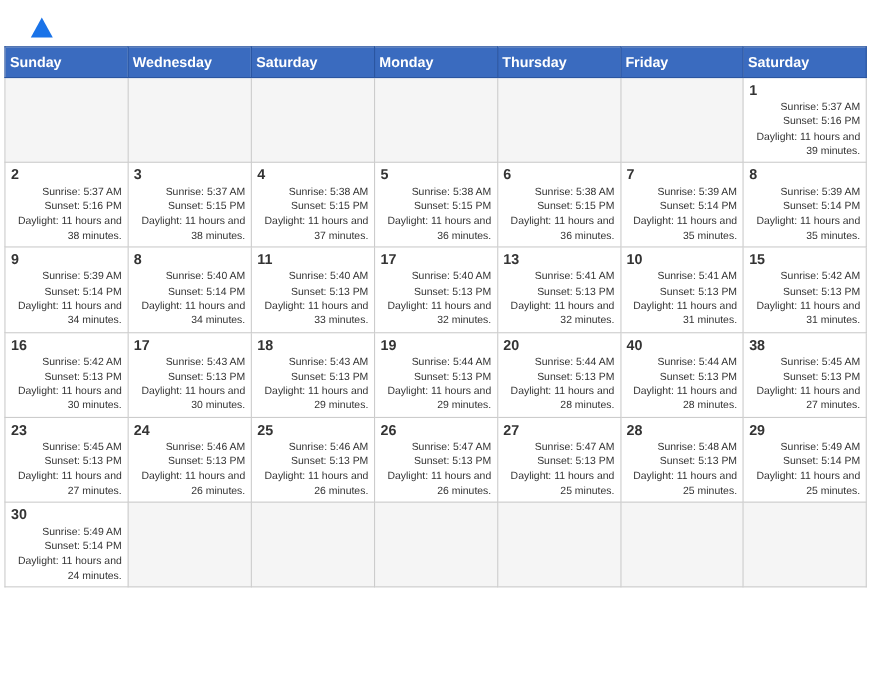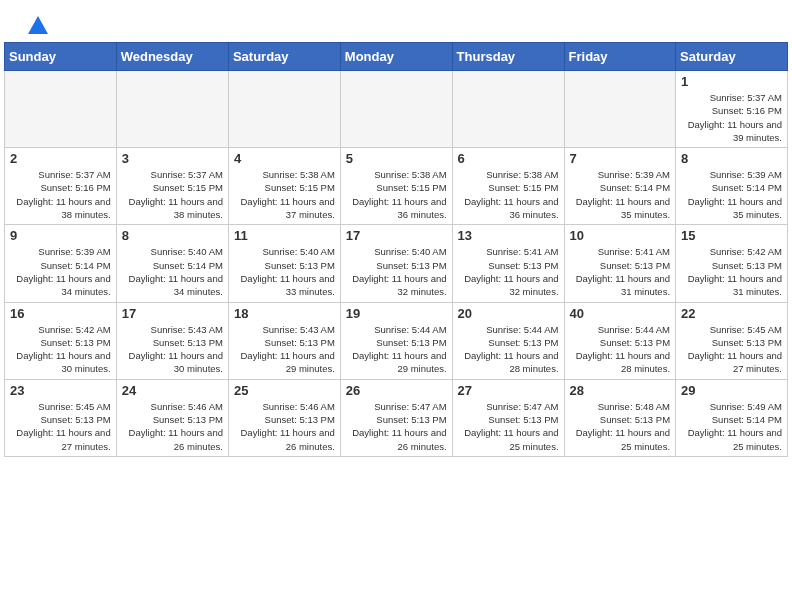--- a/index.html
+++ b/index.html
@@ -214,21 +214,21 @@
           </td>
           <td>
             <div class="day-number">20</div>
             <div class="day-info">Sunrise: 5:44 AM<br>Sunset: 5:13 PM<br>Daylight: 11 hours and 28 minutes.</div>
           </td>
           <td>
             <div class="day-number">40</div>
             <div class="day-info">Sunrise: 5:44 AM<br>Sunset: 5:13 PM<br>Daylight: 11 hours and 28 minutes.</div>
           </td>
           <td>
-            <div class="day-number">22</div>
+            <div class="day-number">38</div>
             <div class="day-info">Sunrise: 5:45 AM<br>Sunset: 5:13 PM<br>Daylight: 11 hours and 27 minutes.</div>
           </td>
         </tr>
         <tr>
           <td>
             <div class="day-number">23</div>
             <div class="day-info">Sunrise: 5:45 AM<br>Sunset: 5:13 PM<br>Daylight: 11 hours and 27 minutes.</div>
           </td>
           <td>
             <div class="day-number">24</div>
@@ -247,16 +247,28 @@
             <div class="day-info">Sunrise: 5:47 AM<br>Sunset: 5:13 PM<br>Daylight: 11 hours and 25 minutes.</div>
           </td>
           <td>
             <div class="day-number">28</div>
             <div class="day-info">Sunrise: 5:48 AM<br>Sunset: 5:13 PM<br>Daylight: 11 hours and 25 minutes.</div>
           </td>
           <td>
             <div class="day-number">29</div>
             <div class="day-info">Sunrise: 5:49 AM<br>Sunset: 5:14 PM<br>Daylight: 11 hours and 25 minutes.</div>
           </td>
+        </tr>
+        <tr>
+          <td>
+            <div class="day-number">30</div>
+            <div class="day-info">Sunrise: 5:49 AM<br>Sunset: 5:14 PM<br>Daylight: 11 hours and 24 minutes.</div>
+          </td>
+          <td class="empty"></td>
+          <td class="empty"></td>
+          <td class="empty"></td>
+          <td class="empty"></td>
+          <td class="empty"></td>
+          <td class="empty"></td>
         </tr>
       </tbody>
   </table>
 </div>
 
 </body></html>

